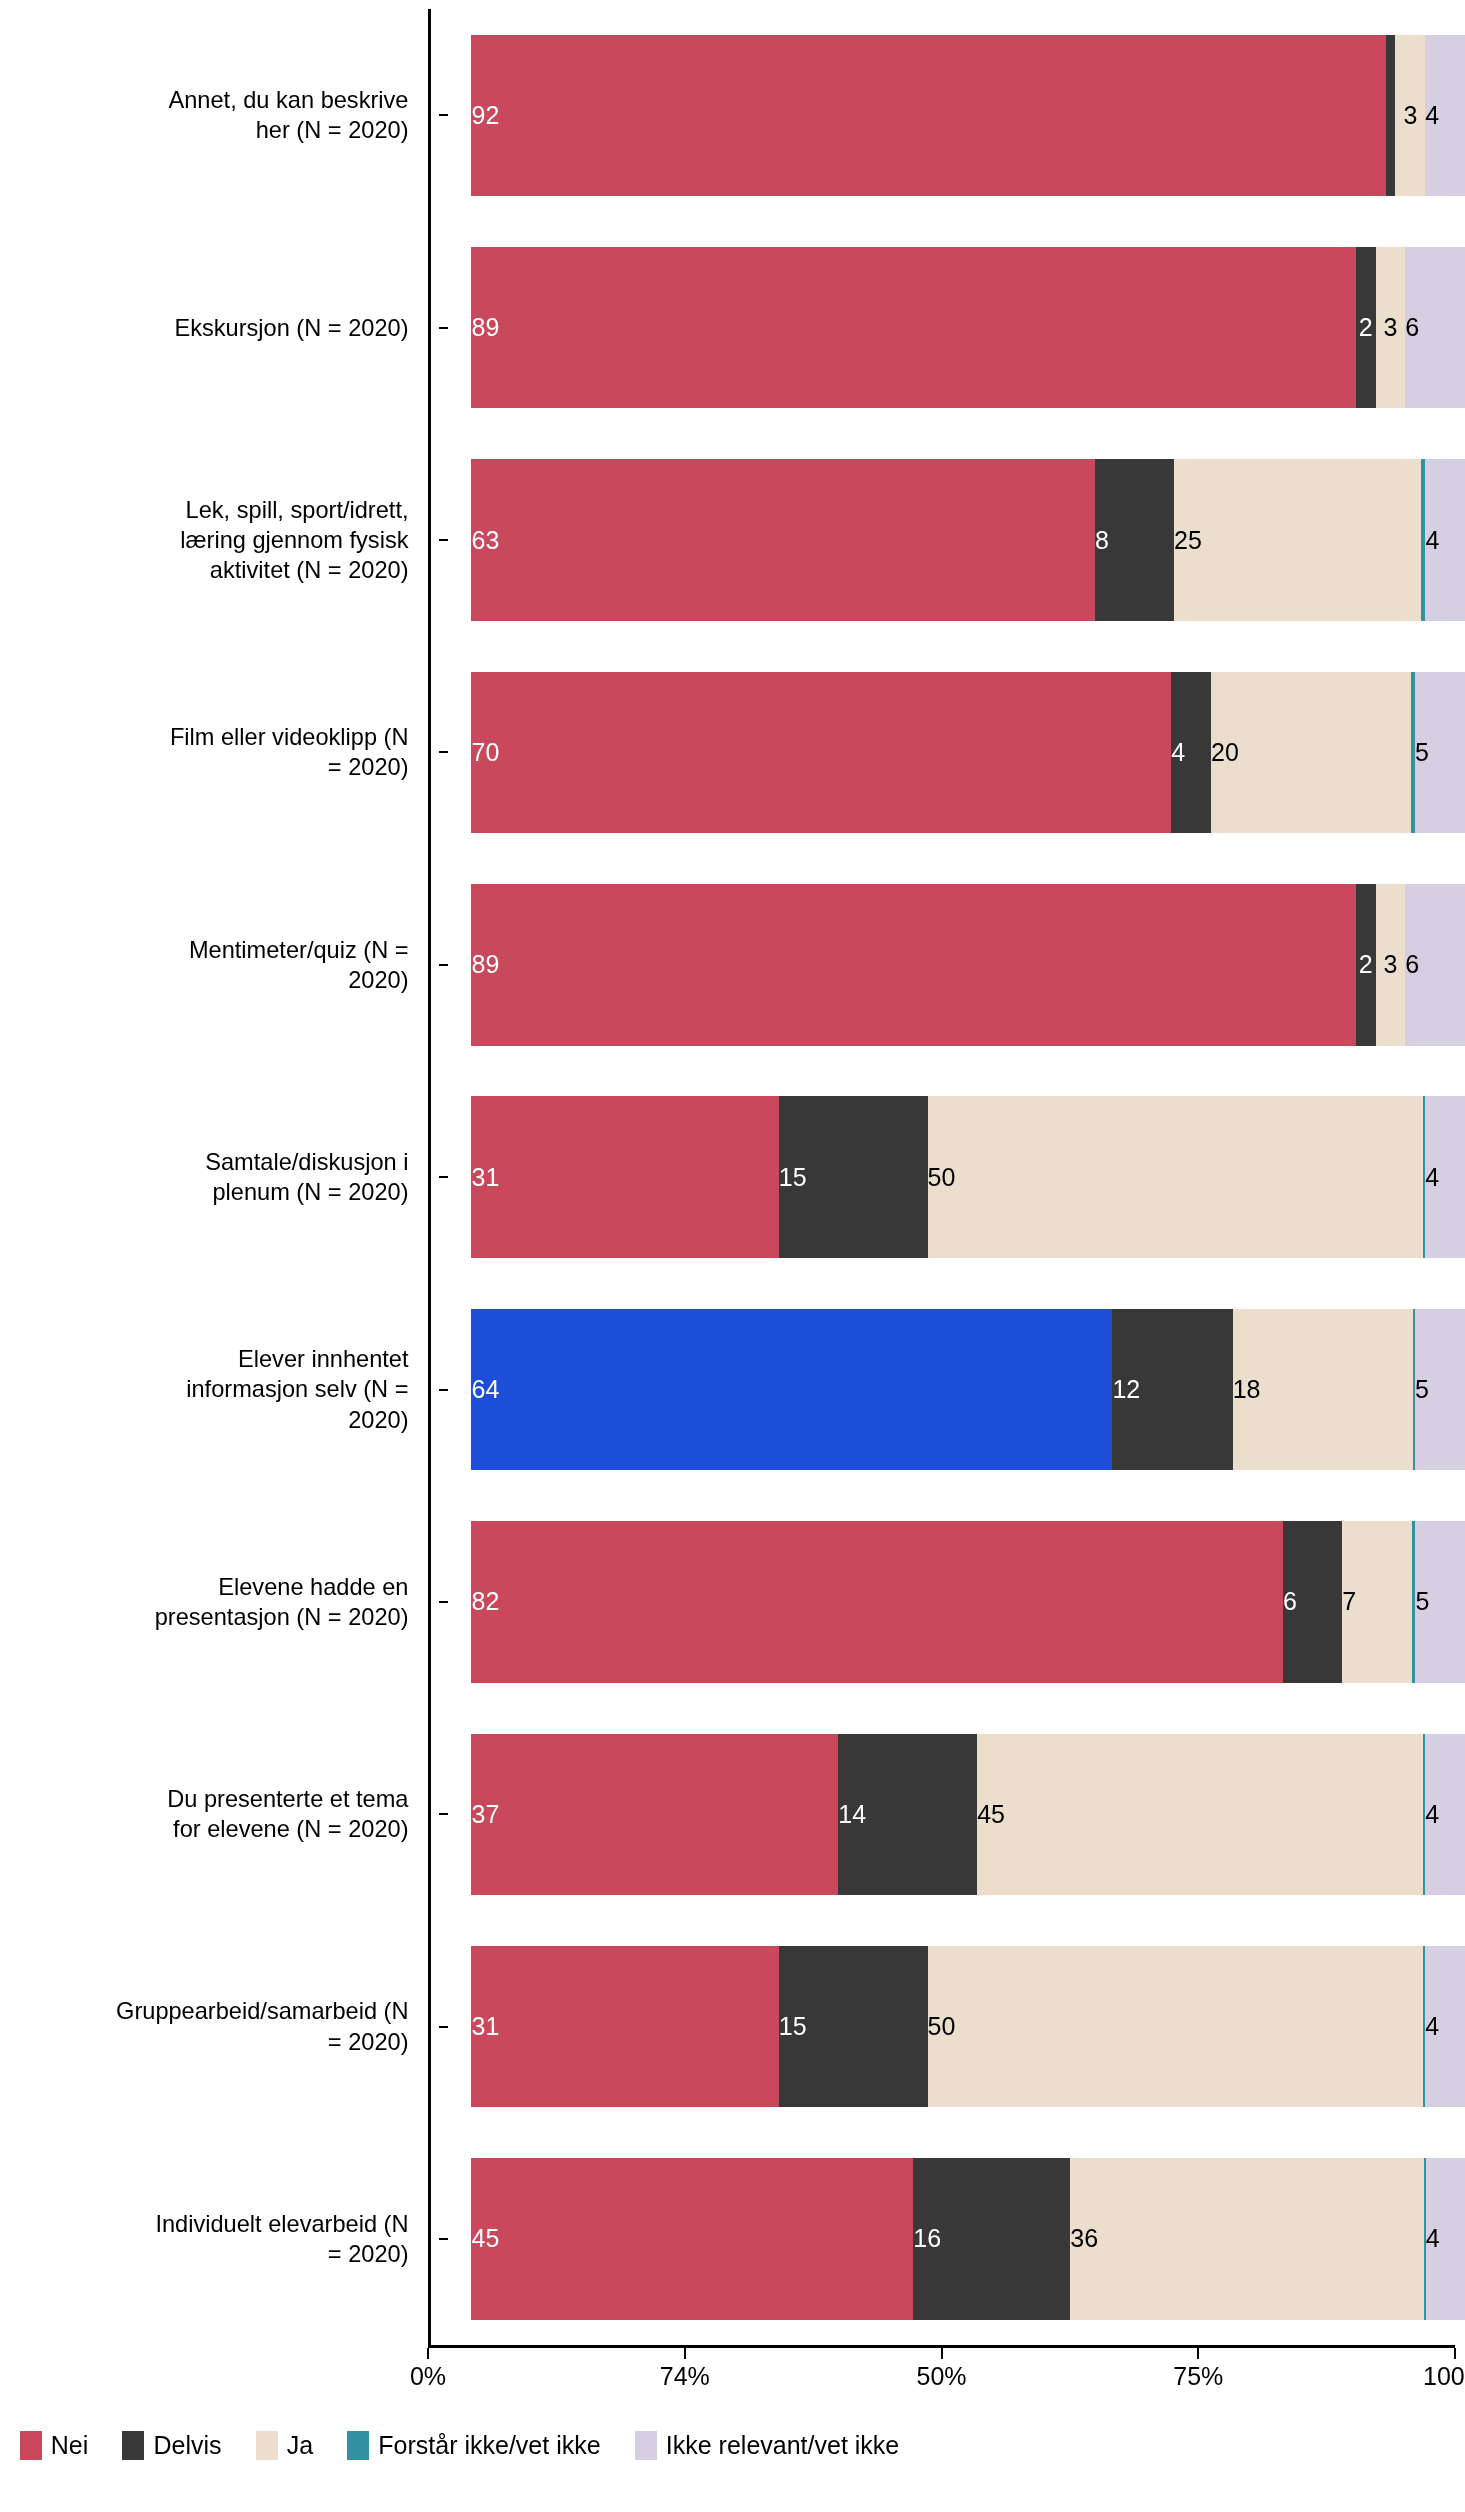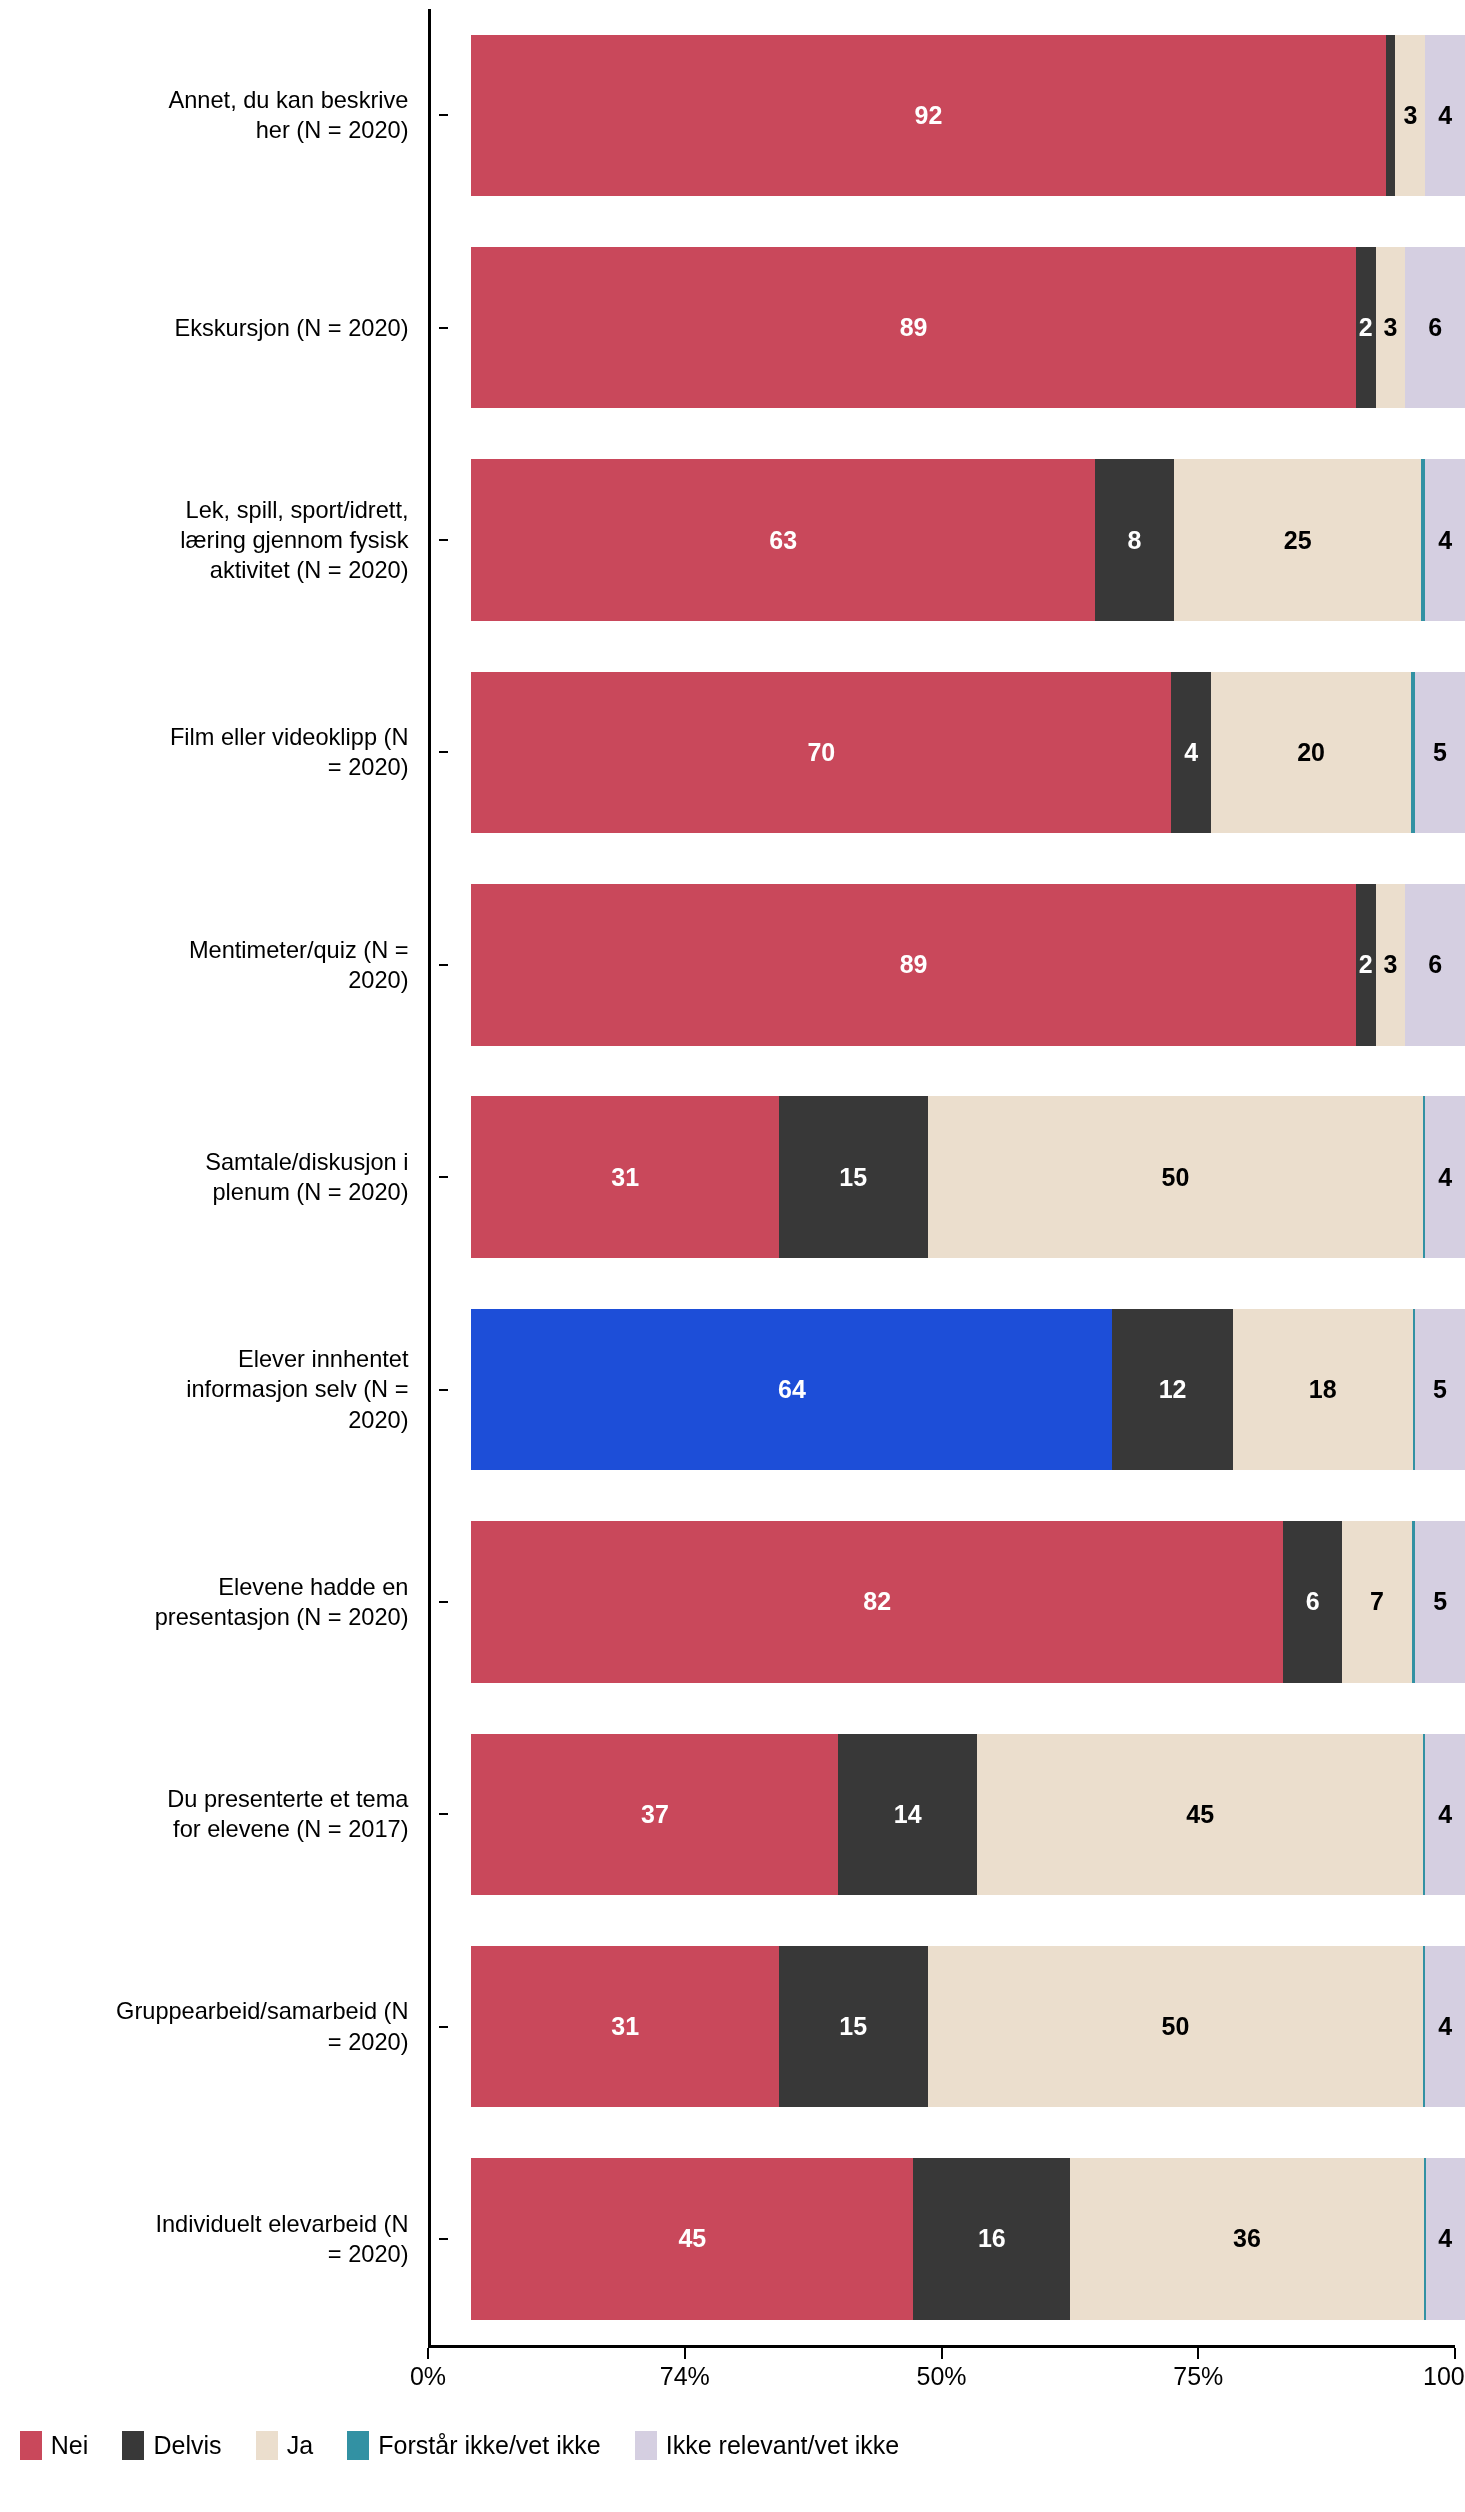--- a/index.html
+++ b/index.html
@@ -94,24 +94,22 @@
     width: 100%;
     display: flex;
     overflow: hidden;
   }
 
   .seg {
     position: relative;
     height: 100%;
     display: flex;
     align-items: center;
-    justify-content: center;
     font-size: 25px;
     white-space: nowrap;
-    font-weight: bold;
   }
   .seg-label-light { color: #ffffff; }
   .seg-label-dark  { color: #000000; }
   .seg-label-outside {
     position: absolute;
     left: 50%;
     transform: translateX(-50%);
   }
 
   
@@ -351,21 +349,21 @@
               </div>
               <div class="seg seg-label-dark" style="background: rgb(50, 145, 163); width: 0.398406%;"></div>
               <div class="seg seg-label-dark" style="background: rgb(213, 207, 225); width: 4.98008%;">
                 <span>5</span>
               </div>
             </div>
           </div>
         </div>
         <div class="bar-row">
           <div class="ycat">Du presenterte et tema
-for elevene (N = 2017)</div>
+for elevene (N = 2020)</div>
           <div class="tickmark"></div>
           <div class="bar-track">
             <div class="bar">
               <div class="seg seg-label-light" style="background: rgb(201, 72, 91); width: 36.9261%;">
                 <span>37</span>
               </div>
               <div class="seg seg-label-light" style="background: rgb(56, 56, 56); width: 13.9721%;">
                 <span>14</span>
               </div>
               <div class="seg seg-label-dark" style="background: rgb(235, 222, 205); width: 44.9102%;">

